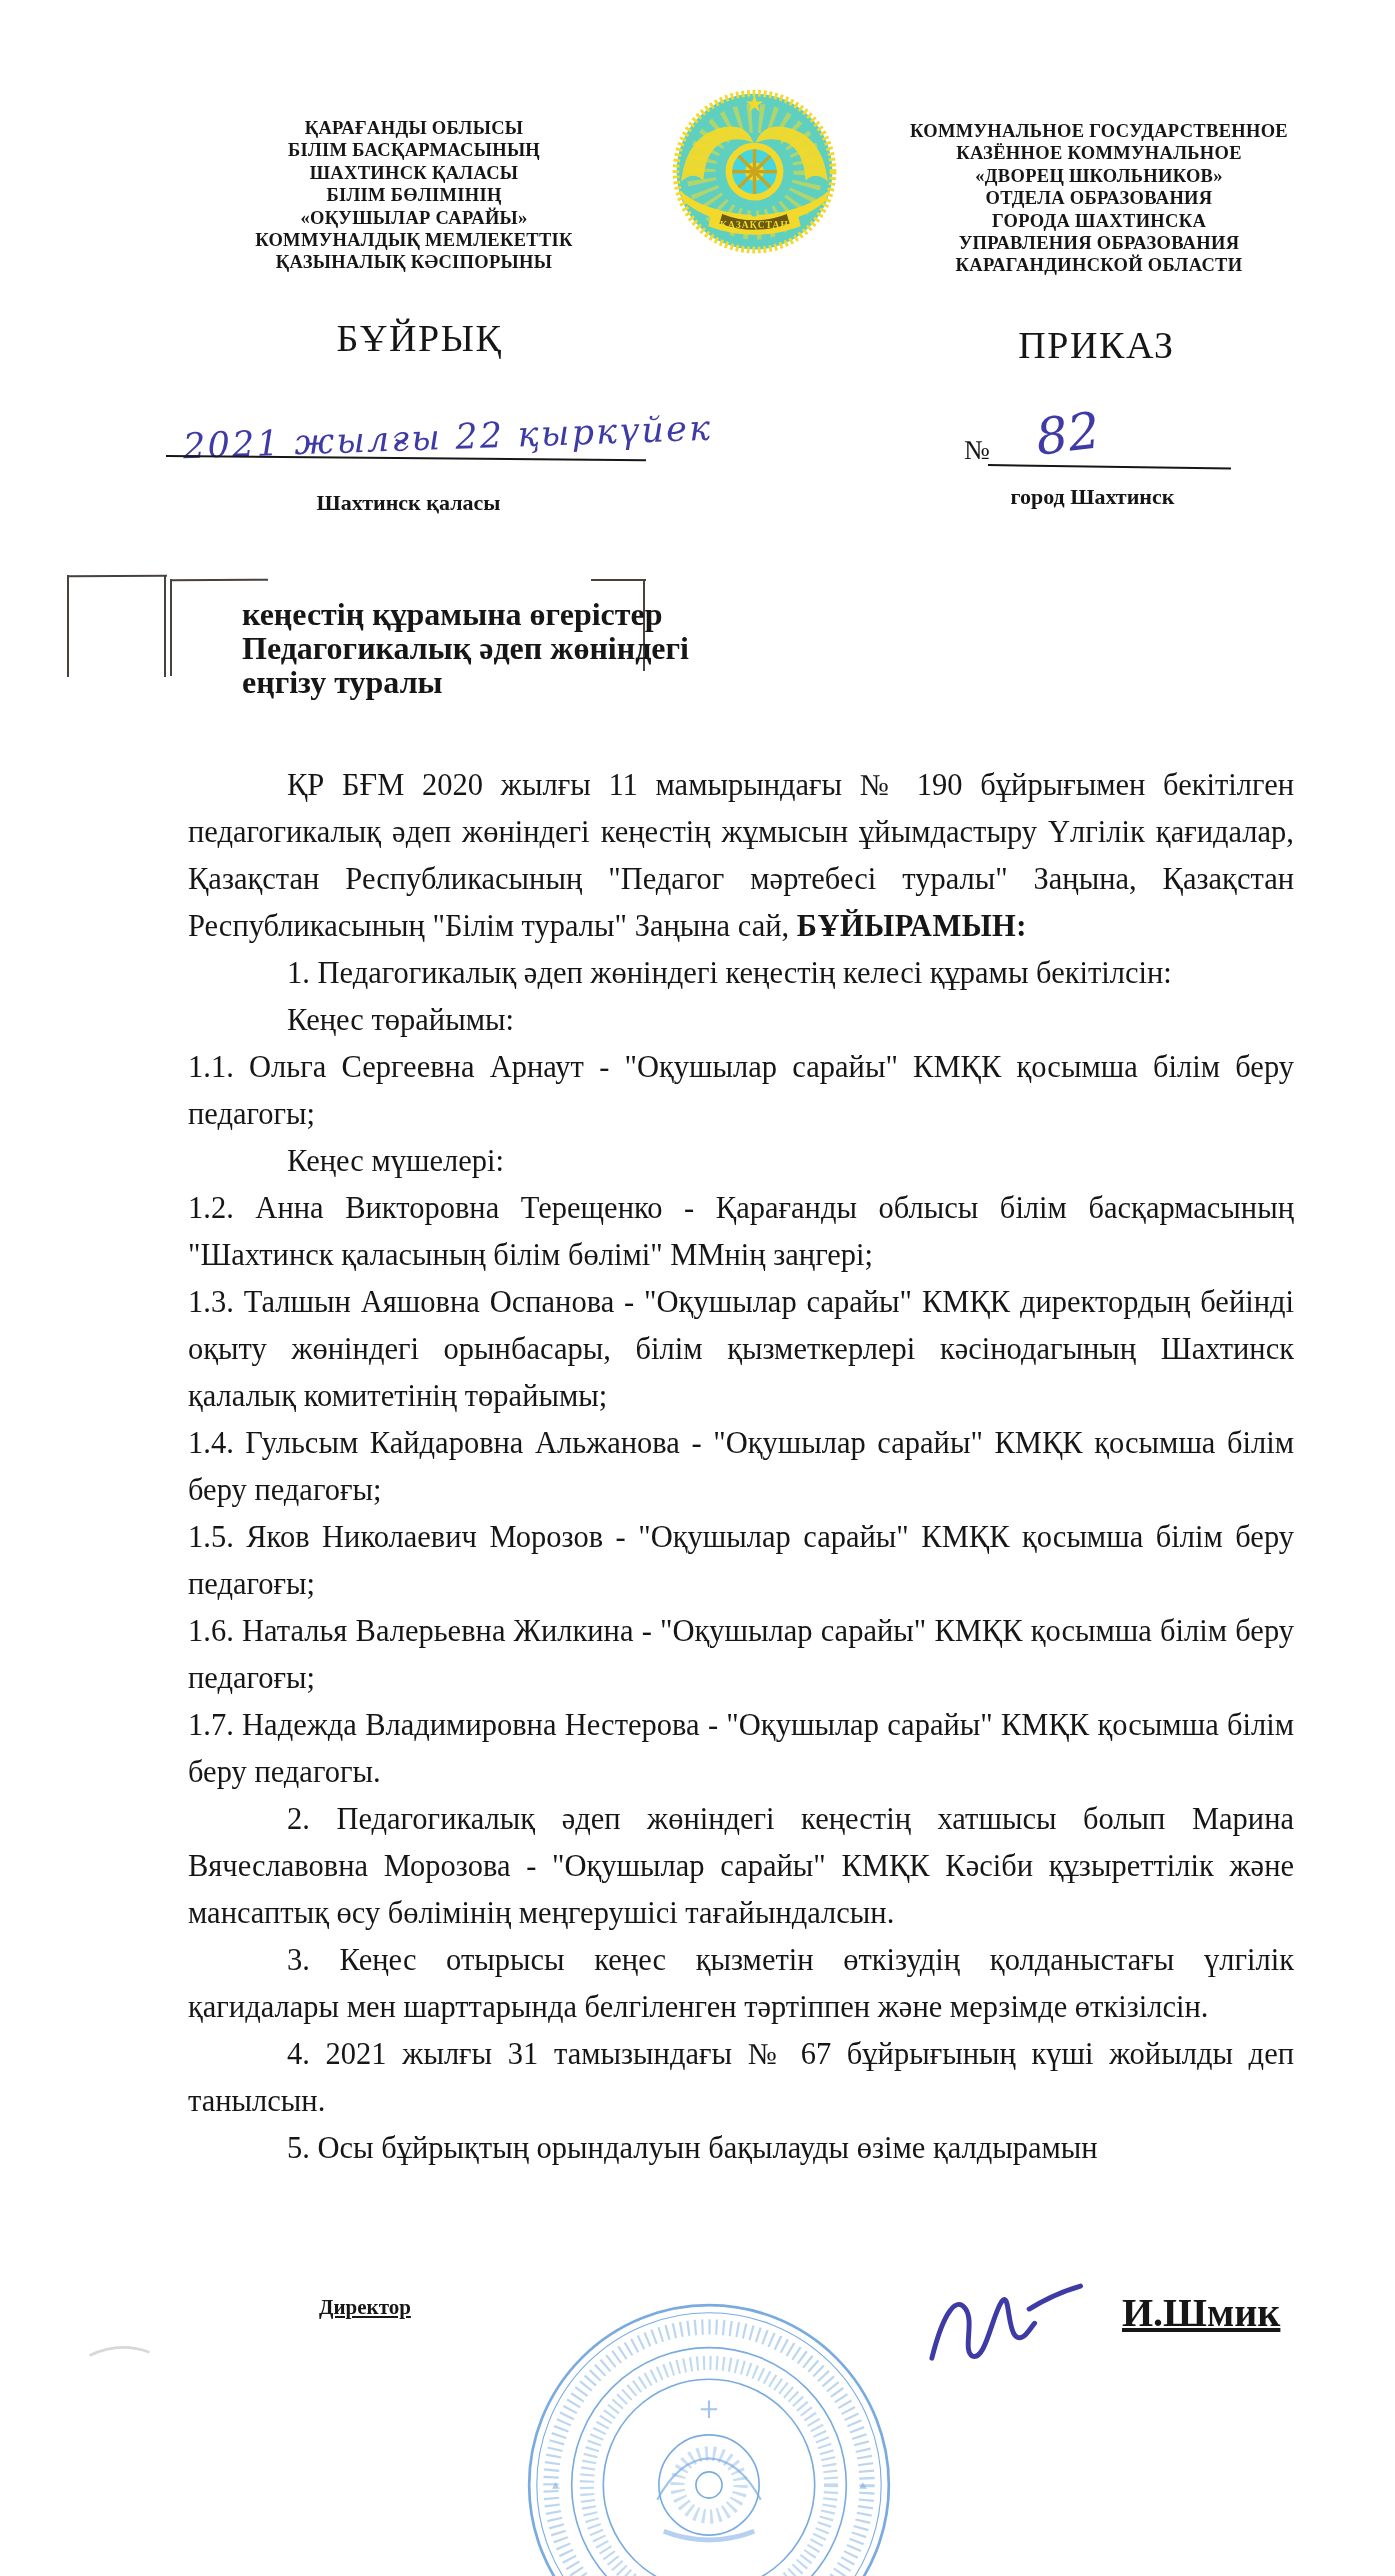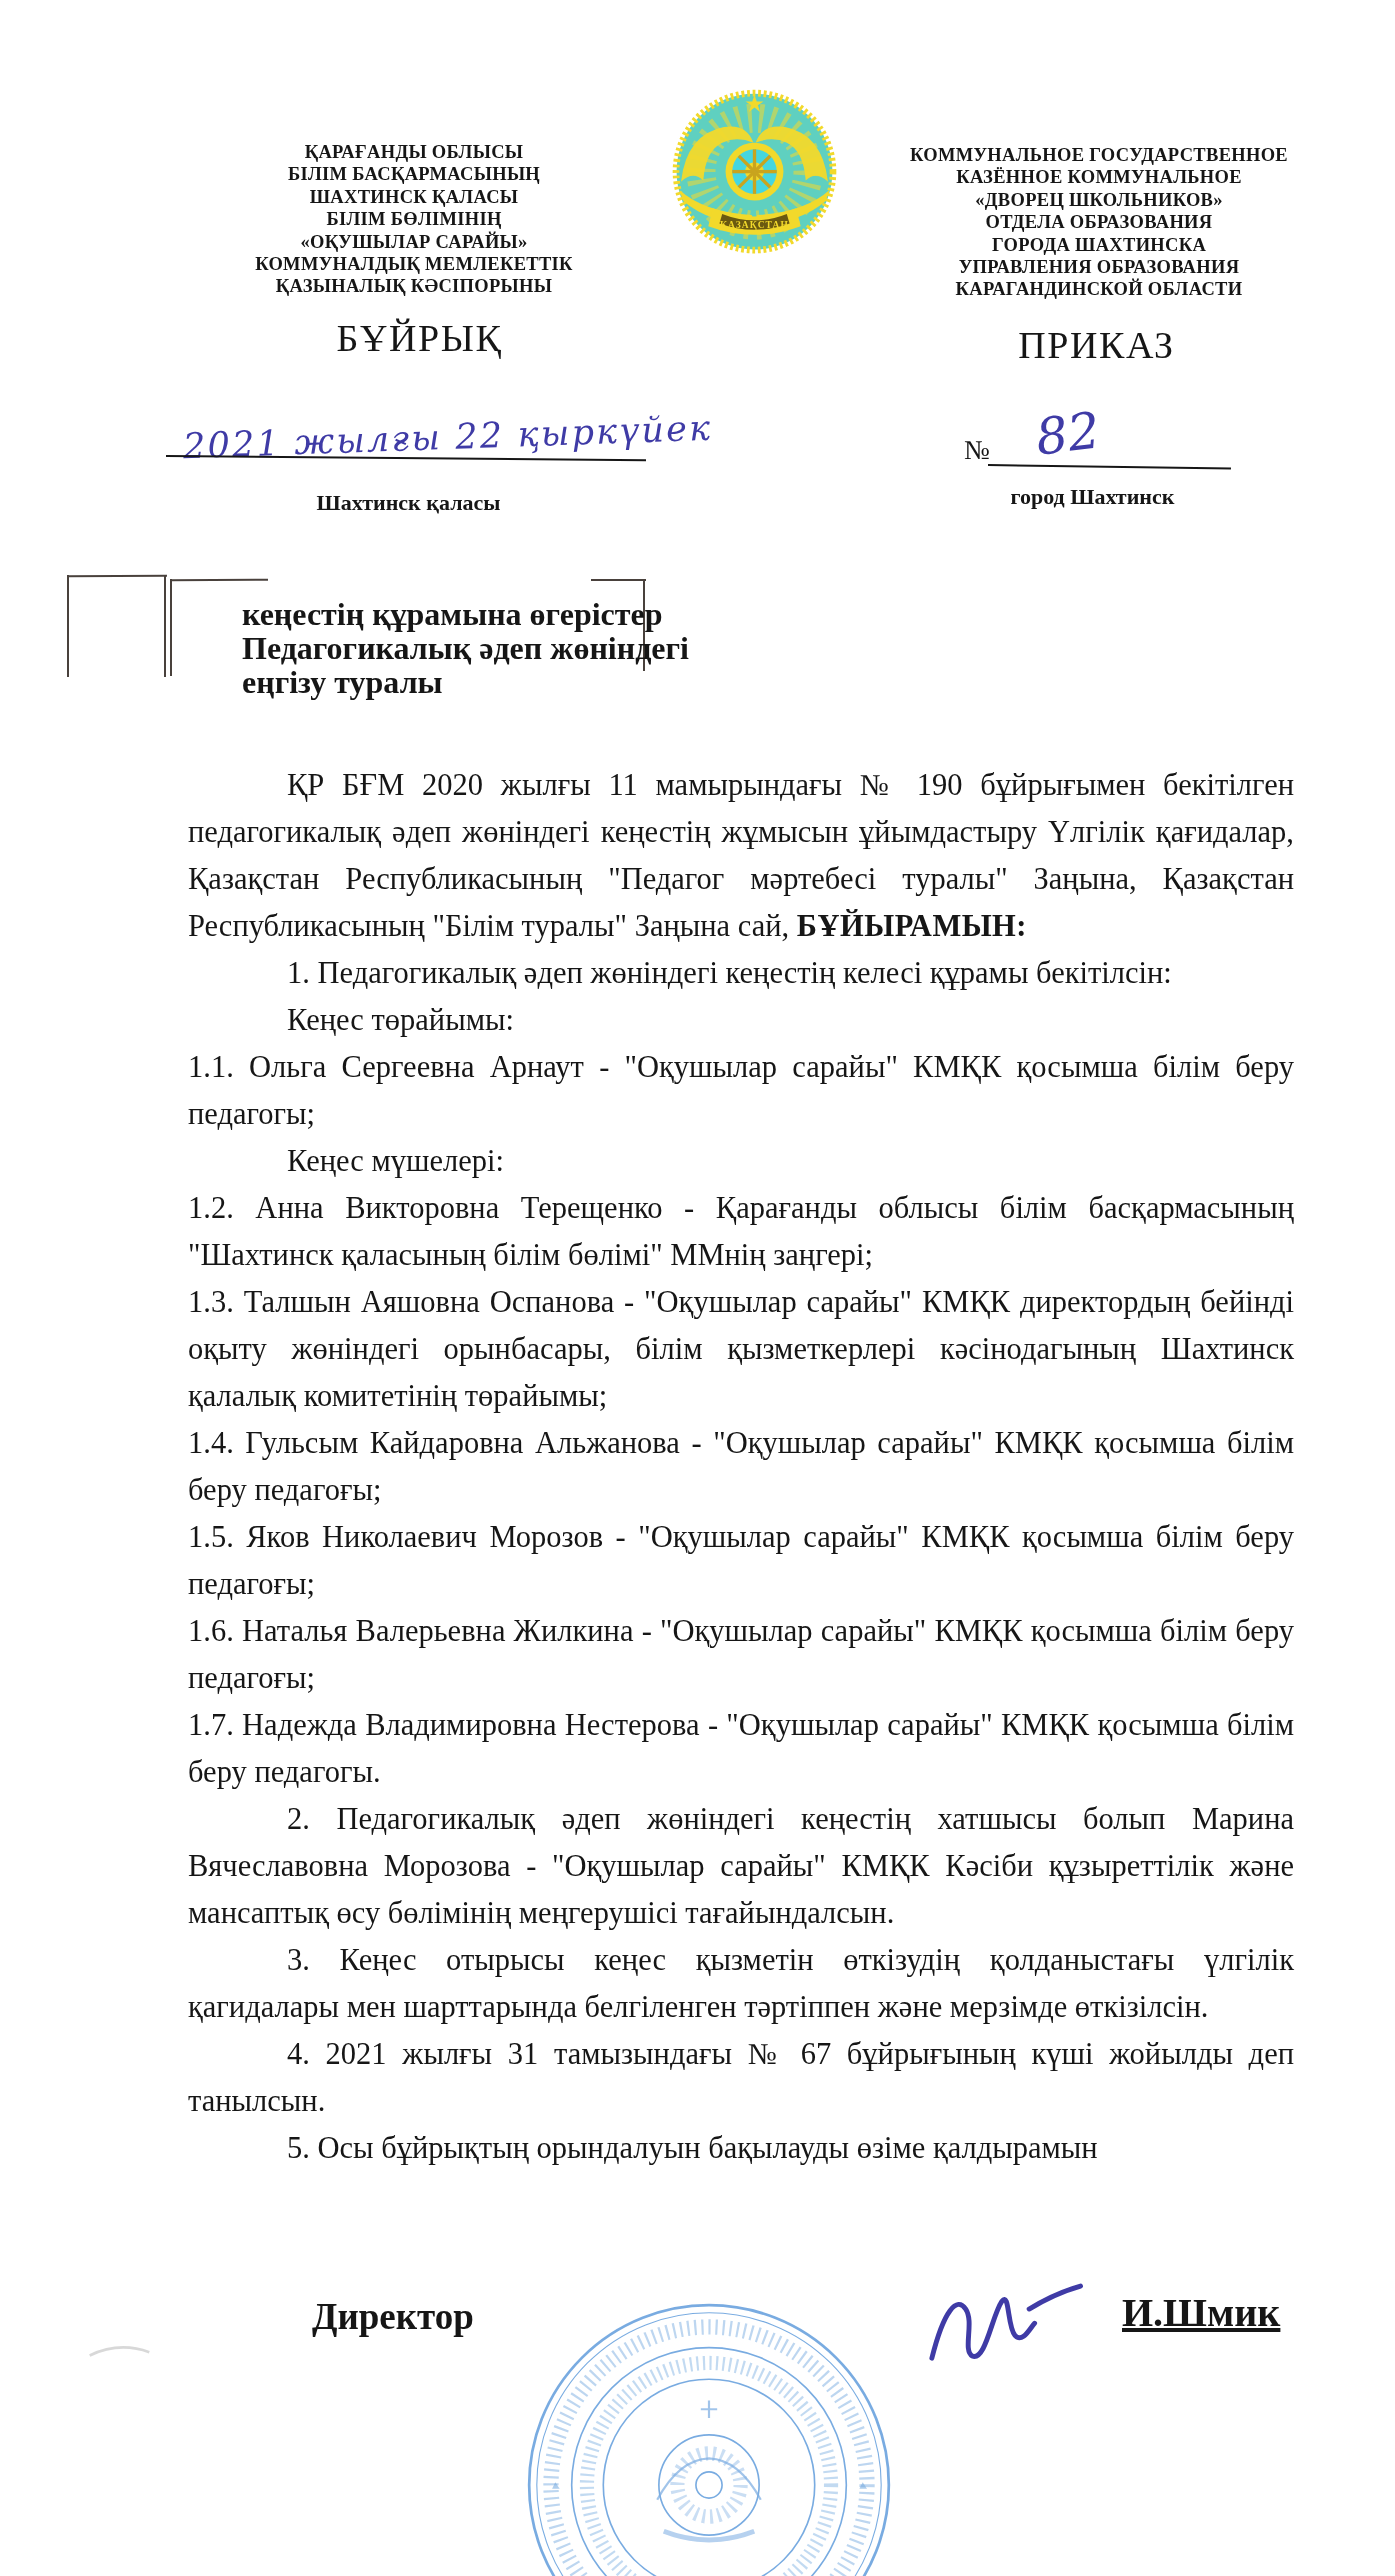--- a/index.html
+++ b/index.html
@@ -9,21 +9,21 @@
     --emblem-teal:#5fd0c0; --emblem-turquoise:#45d6e0; --banner-dark:#6b5a10;
   }
   html,body{margin:0;padding:0;background:#888;}
   .page{
     position:relative; width:1395px; height:2576px; margin:0 auto;
     background:var(--paper); overflow:hidden;
     font-family:"Liberation Serif","DejaVu Serif",serif; color:var(--ink);
   }
   .abs{position:absolute;}
   
-  .org{font-weight:bold; text-align:center; font-size:18.5px; line-height:22.4px; letter-spacing:0.3px;margin-top:24px;}
+  .org{font-weight:bold; text-align:center; font-size:18.5px; line-height:22.4px; letter-spacing:0.3px;}
   .org-kk{left:234px; top:117px; width:360px;}
   .org-ru{left:889px; top:120px; width:420px;}
   .emblem{left:671px; top:87px; width:167px; height:167px;}
   
   .h-main{font-weight:normal; font-size:38px; letter-spacing:1.6px; text-align:center;}
   .h-kk{left:256px; top:316px; width:327px;}
   .h-ru{left:933px; top:323px; width:327px;}
   
   .hw{font-family:"DejaVu Serif",serif; font-style:italic; color:var(--handwriting-ink);}
   .hw-date{left:183px; top:417px; font-size:35px; letter-spacing:2.2px; transform:rotate(-2deg); white-space:nowrap;}
@@ -38,21 +38,21 @@
   
   .mark{background:var(--artifact-line);}
   
   .title{left:242px; top:597px; width:545px; font-weight:bold; font-size:32px; line-height:34px;}
   
   .body{left:188px; top:762px; width:1106px; font-size:30.5px; line-height:47px; text-align:justify;}
   .body p{margin:0;}
   .body p.indent{text-indent:99px;}
   .body b{letter-spacing:0.5px;}
   
-  .sig-role{left:312px; top:2295px; font-size:37px; font-weight:bold;}
+  .sig-role{left:319px; top:2295px; font-size:21px; font-weight:bold;text-decoration:underline;}
   .sig-name{left:1122px; top:2289px; font-size:40px; font-weight:bold;text-decoration:underline;}
   .sig-stroke{left:922px; top:2251px; width:164px; height:127px;}
   .seal{left:521px; top:2297px; width:376px; height:376px;}
   .smudge{left:87px; top:2338px; width:65px; height:24px;}
   
   .em-field{fill:var(--emblem-teal);}
   .em-gold{fill:var(--emblem-gold);}
   .em-gold-stroke{stroke:var(--emblem-gold); fill:none;}
   .em-deep{fill:var(--emblem-gold-deep);}
   .em-turq{fill:var(--emblem-turquoise);}

